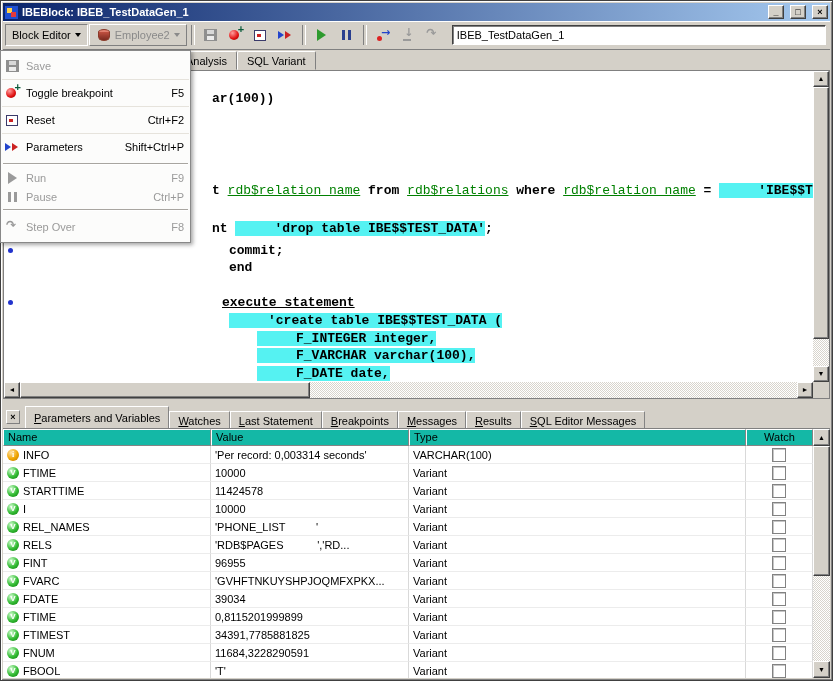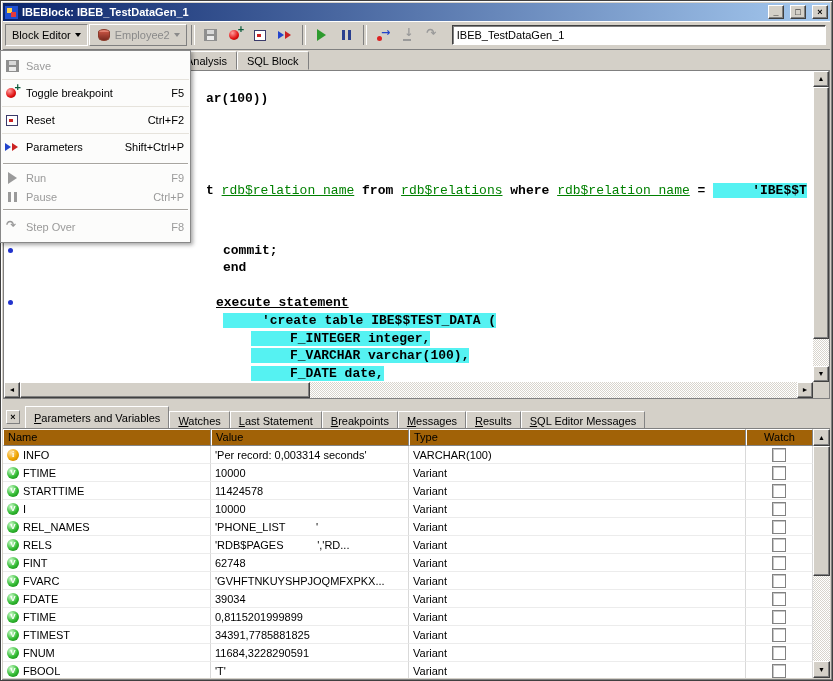--- a/index.html
+++ b/index.html
@@ -71,21 +71,21 @@
 
   
   .tabbar{position:absolute;left:3px;top:49px;right:3px;height:21px;display:flex;align-items:flex-end;}
   .etab{height:19px;line-height:18px;padding:0 9px;background:#D4D0C8;border:1px solid;
         border-color:#fff #808080 #D4D0C8 #fff;border-top-left-radius:2px;border-top-right-radius:2px;font-size:11px;}
   .etab:first-child{margin-left:173px;}
 
   
   .editor{position:absolute;left:3px;top:70px;right:3px;height:329px;background:#fff;
           border:1px solid #808080;box-sizing:border-box;overflow:hidden;}
-  .codeline{position:absolute;height:17px;font:bold 13px "Liberation Mono","DejaVu Sans Mono",monospace;white-space:pre;}
+  .codeline{position:absolute;height:17px;font:bold 13px "Liberation Mono","DejaVu Sans Mono",monospace;white-space:pre;margin-left:6px;}
   .cd,.kw{font-weight:bold;}
   .lnk{color:#008000;text-decoration:underline;font-weight:normal;}
   .hl{background:#55F2F2;font-weight:bold;padding-left:39px;}
   .dot{position:absolute;width:5px;height:5px;border-radius:50%;background:#2233cc;}
 
   
   .sbtrack{background-color:#e8e5de;background-image:repeating-conic-gradient(#ffffff 0% 25%,#d8d4cc 25% 50%);background-size:2px 2px;}
   .vsb{position:absolute;top:0;right:0;width:16px;bottom:16px;}
   .hsb{position:absolute;left:0;right:16px;bottom:0;height:16px;}
   .sbcorner{position:absolute;right:0;bottom:0;width:16px;height:16px;background:#D4D0C8;}
@@ -112,21 +112,21 @@
   .btabs{position:absolute;left:0;top:0;right:0;height:23px;display:flex;align-items:flex-end;padding-left:2px;}
   .xbtn{width:14px;height:14px;margin:0 5px 4px 1px;background:#D4D0C8;border:1px solid;
         border-color:#fff #808080 #808080 #fff;font:bold 9px "Liberation Sans",sans-serif;line-height:11px;text-align:center;padding:0;}
   .btab{height:17px;line-height:18px;padding:0 8px;font-size:11px;background:#D4D0C8;border:1px solid;
         border-color:#fff #848484 #D4D0C8 #fff;border-bottom:none;}
   .btab.active{height:22px;z-index:1;}
 
   
   .grid{position:absolute;left:0;top:23px;right:0;bottom:0;background:#fff;border-top:1px solid #808080;overflow:hidden;}
   .ghead{position:absolute;left:0;top:0;right:17px;height:17px;display:flex;}
-  .hcell{background:#a16207;border-top:1px solid #fff;border-left:1px solid #fff;border-right:1px solid #848484;
+  .hcell{background:#14b8a6;border-top:1px solid #fff;border-left:1px solid #fff;border-right:1px solid #848484;
          border-bottom:1px solid #848484;box-sizing:border-box;padding:1px 4px 14px;white-space:nowrap;overflow:hidden;}
   .w-name{width:208px;flex:none;}
   .w-value{width:198px;flex:none;}
   .w-type{width:337px;flex:none;}
   .w-watch{flex:1;text-align:center;}
   .gbody{position:absolute;left:0;top:17px;right:17px;bottom:0;overflow:hidden;}
   .grow{display:flex;height:18px;}
   .gcell{box-sizing:border-box;padding:0 4px;border-right:1px solid #d9d9d9;border-bottom:1px solid #ececec;
          white-space:pre;overflow:hidden;display:flex;align-items:center;gap:4px;}
   .watchc{justify-content:center;}
@@ -193,37 +193,38 @@
       <span class="ico ico-stepin"></span>
     </button>
   <button class="ibtn">
       <span class="ico ico-stepover"></span>
     </button>
   <input class="namefield" value="IBEB_TestDataGen_1" style="">
 </div>
 
 <div class="tabbar">
     <button class="etab">Analysis</button>
-    <button class="etab">SQL Block</button>
+    <button class="etab">SQL Variant</button>
   </div>
 
 <div class="editor">
   <div class="vsb sbtrack">
     <button class="sbtn" style="top:0;left:0;">▲</button>
     <div class="thumb" style="left:0;top:16px;width:16px;height:252px;"></div>
     <button class="sbtn" style="bottom:0;left:0;">▼</button>
   </div>
   <div class="hsb sbtrack">
     <button class="sbtn" style="left:0;top:0;">◄</button>
     <div class="thumb" style="top:0;left:16px;height:16px;width:290px;"></div>
     <button class="sbtn" style="right:0;top:0;">►</button>
   </div>
   <div class="sbcorner"></div>
 <div class="codeline" style="left: 202px; top: 20px;"><span class="cd">ar(100))</span></div>
     <div class="codeline" style="left: 202px; top: 112px;"><span class="cd">t </span><span class="lnk">rdb$relation_name</span><span class="cd"> </span><span class="kw">from</span><span class="cd"> </span><span class="lnk">rdb$relations</span><span class="cd"> </span><span class="kw">where</span><span class="cd"> </span><span class="lnk">rdb$relation_name</span><span class="cd"> = </span><span class="hl">'IBE$$T</span></div>
+    <div class="codeline" style="left: 202px; top: 150px;"><span class="cd">nt </span><span class="hl">'drop table IBE$$TEST_DATA'</span><span class="cd">;</span></div>
     <div class="codeline" style="left: 219px; top: 172px;"><span class="kw">commit;</span></div>
     <div class="codeline" style="left: 219px; top: 189px;"><span class="kw">end</span></div>
     <div class="codeline" style="left: 212px; top: 224px; text-decoration: underline;"><span class="kw">execute statement</span></div>
     <div class="codeline" style="left: 219px; top: 242px;"><span class="hl">'create table IBE$$TEST_DATA (</span></div>
     <div class="codeline" style="left: 247px; top: 260px;"><span class="hl">F_INTEGER integer,</span></div>
     <div class="codeline" style="left: 247px; top: 277px;"><span class="hl">F_VARCHAR varchar(100),</span></div>
     <div class="codeline" style="left: 247px; top: 295px;"><span class="hl">F_DATE date,</span></div>
     <div class="dot" style="left: 4px; top: 177px;"></div>
     <div class="dot" style="left: 4px; top: 229px;"></div>
   </div>
@@ -320,21 +321,21 @@
           <div class="gcell w-watch watchc"><span class="cbx"></span></div>
         </div>
         <div class="grow">
           <div class="gcell w-name"><span class="ico-var"></span><span>RELS</span></div>
           <div class="gcell w-value">'RDB$PAGES           ','RD...</div>
           <div class="gcell w-type">Variant</div>
           <div class="gcell w-watch watchc"><span class="cbx"></span></div>
         </div>
         <div class="grow">
           <div class="gcell w-name"><span class="ico-var"></span><span>FINT</span></div>
-          <div class="gcell w-value">62748</div>
+          <div class="gcell w-value">96955</div>
           <div class="gcell w-type">Variant</div>
           <div class="gcell w-watch watchc"><span class="cbx"></span></div>
         </div>
         <div class="grow">
           <div class="gcell w-name"><span class="ico-var"></span><span>FVARC</span></div>
           <div class="gcell w-value">'GVHFTNKUYSHPJOQMFXPKX...</div>
           <div class="gcell w-type">Variant</div>
           <div class="gcell w-watch watchc"><span class="cbx"></span></div>
         </div>
         <div class="grow">

